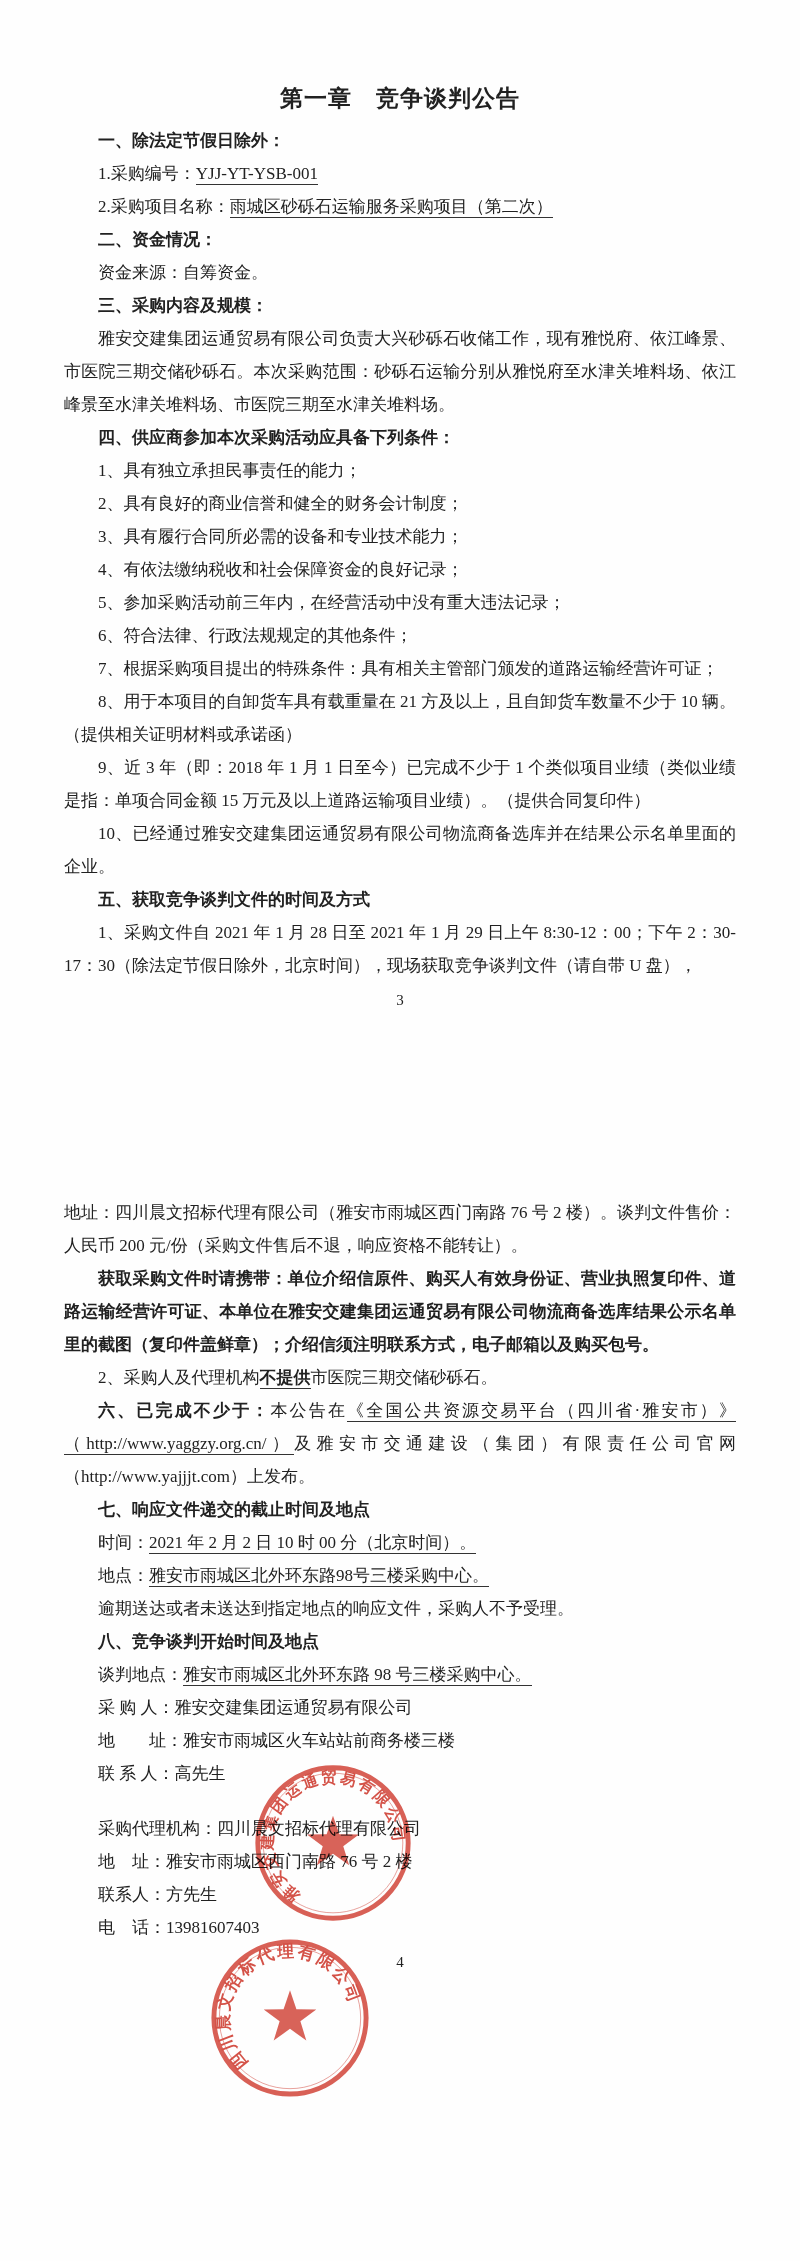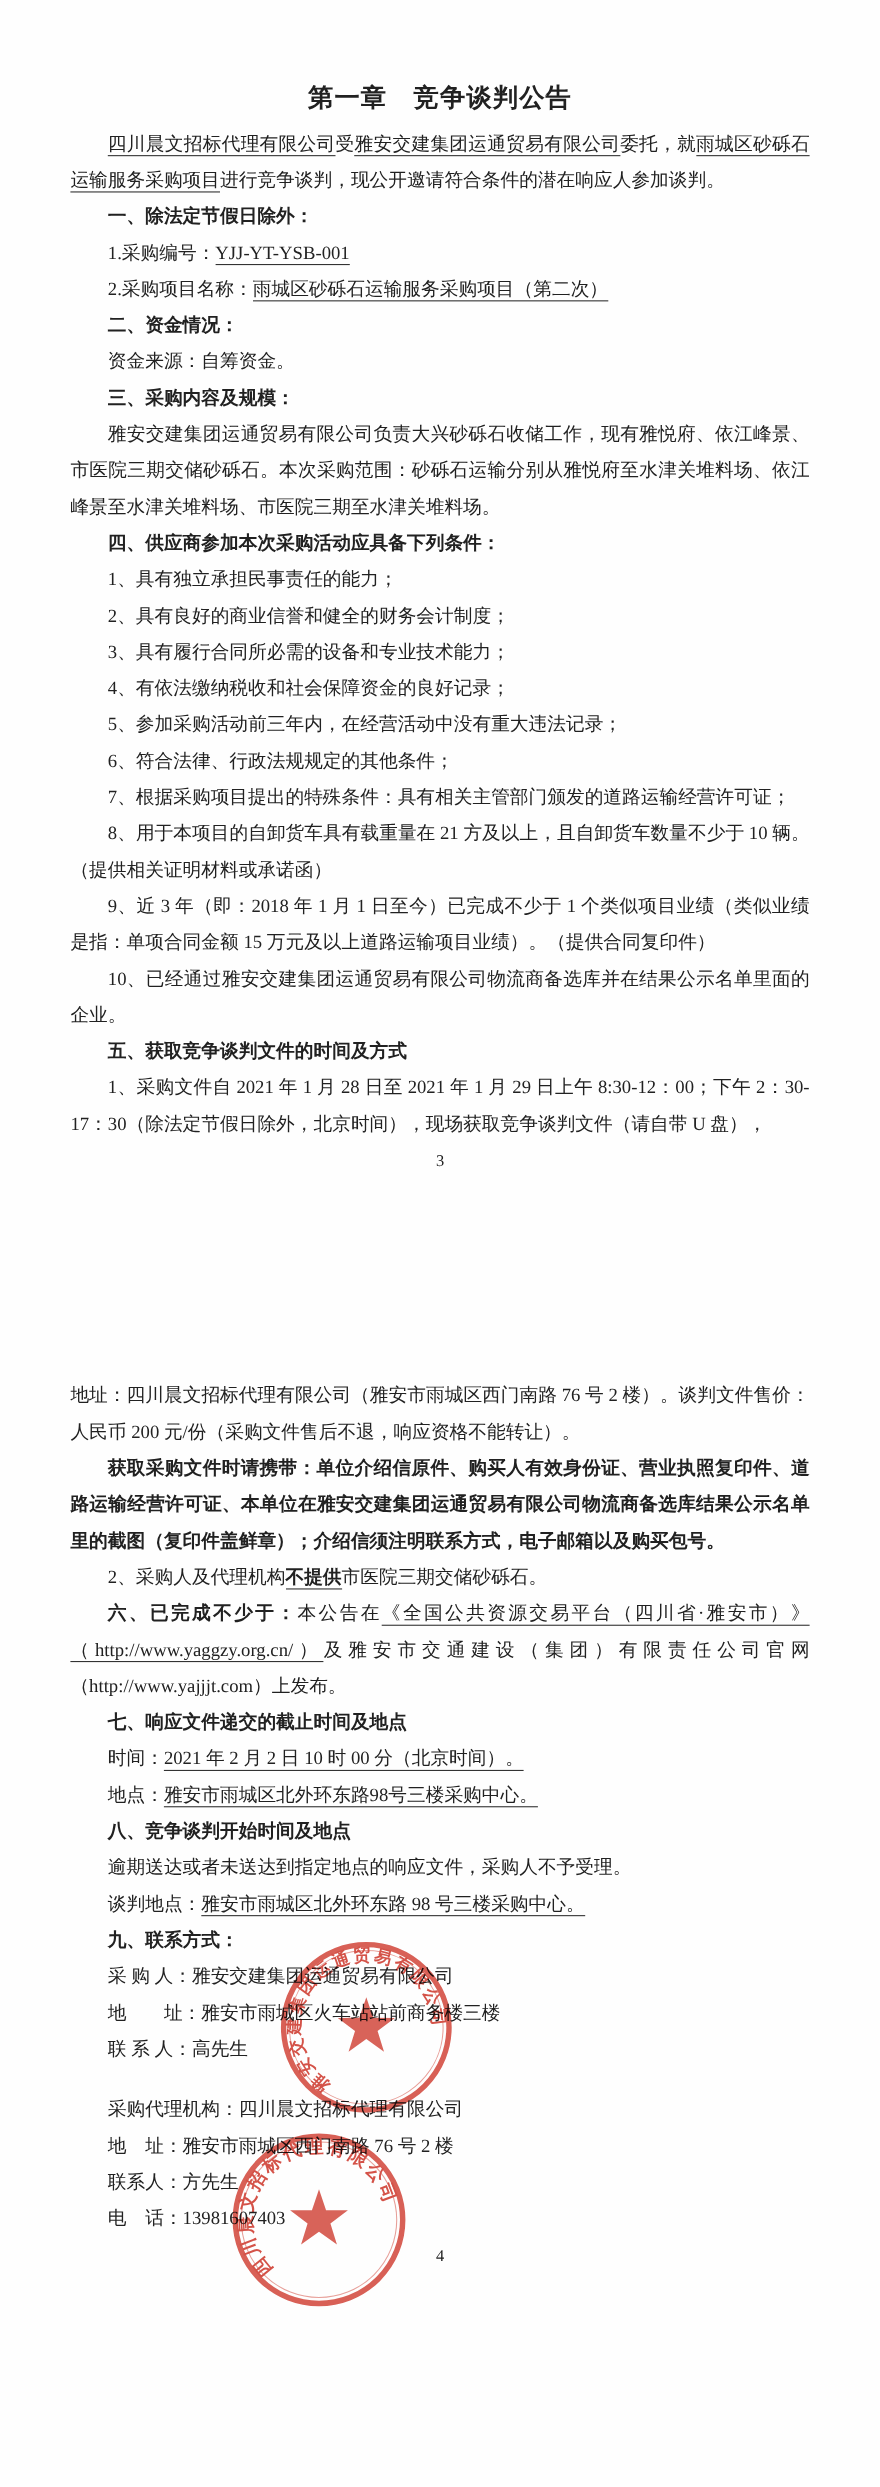--- a/index.html
+++ b/index.html
@@ -6,21 +6,21 @@
   .sheet{
     position:relative;
     width:800px;
     height:2261px;
     margin:0 auto;
     background:#fefefe;
     overflow:hidden;
     font-family:"Liberation Serif","DejaVu Serif",serif;
     color:#212121;
   }
-  .content{padding:0 64px;}
+  .content{padding:10px 64px;}
   .doc-title{
     padding-top:72px;
     text-align:center;
     font-size:23px;
     font-weight:bold;
     line-height:34px;
     margin-bottom:8px;
     letter-spacing:1px;
   }
   .block{
@@ -45,21 +45,20 @@
   }
 </style>
 </head>
 <body>
 
 <div class="sheet">
   <div class="content">
     <div class="doc-title">第一章　竞争谈判公告</div>
 
     <div>
-        <div class="block para indent"><span class="seg-u">四川晨文招标代理有限公司</span><span class="">受</span><span class="seg-u">雅安交建集团运通贸易有限公司</span><span class="">委托，就</span><span class="seg-u">雨城区砂砾石运输服务采购项目</span><span class="">进行竞争谈判，现公开邀请符合条件的潜在响应人参加谈判。</span></div>
         <div class="block heading indent"><span class="">一、除法定节假日除外：</span></div>
         <div class="block para indent"><span class="">1.采购编号：</span><span class="seg-u">YJJ-YT-YSB-001</span></div>
         <div class="block para indent"><span class="">2.采购项目名称：</span><span class="seg-u">雨城区砂砾石运输服务采购项目（第二次）</span></div>
         <div class="block heading indent"><span class="">二、资金情况：</span></div>
         <div class="block para indent"><span class="">资金来源：自筹资金。</span></div>
         <div class="block heading indent"><span class="">三、采购内容及规模：</span></div>
         <div class="block para indent"><span class="">雅安交建集团运通贸易有限公司负责大兴砂砾石收储工作，现有雅悦府、依江峰景、市医院三期交储砂砾石。本次采购范围：砂砾石运输分别从雅悦府至水津关堆料场、依江峰景至水津关堆料场、市医院三期至水津关堆料场。</span></div>
         <div class="block heading indent"><span class="">四、供应商参加本次采购活动应具备下列条件：</span></div>
         <div class="block para indent"><span class="">1、具有独立承担民事责任的能力；</span></div>
         <div class="block para indent"><span class="">2、具有良好的商业信誉和健全的财务会计制度；</span></div>
@@ -79,24 +78,23 @@
     <div class="page-gap"></div>
 
     <div>
         <div class="block para"><span class="">地址：四川晨文招标代理有限公司（雅安市雨城区西门南路 76 号 2 楼）。谈判文件售价：人民币 200 元/份（采购文件售后不退，响应资格不能转让）。</span></div>
         <div class="block para indent bold"><span class="">获取采购文件时请携带：单位介绍信原件、购买人有效身份证、营业执照复印件、道路运输经营许可证、本单位在雅安交建集团运通贸易有限公司物流商备选库结果公示名单里的截图（复印件盖鲜章）；介绍信须注明联系方式，电子邮箱以及购买包号。</span></div>
         <div class="block para indent"><span class="">2、采购人及代理机构</span><span class="seg-b seg-u">不提供</span><span class="">市医院三期交储砂砾石。</span></div>
         <div class="block para indent"><span class="seg-b ">六、已完成不少于：</span><span class="">本公告在</span><span class="seg-u">《全国公共资源交易平台（四川省·雅安市）》</span><span class="seg-u">（http://www.yaggzy.org.cn/）</span><span class="">及雅安市交通建设（集团）有限责任公司官网（http://www.yajjjt.com）上发布。</span></div>
         <div class="block heading indent"><span class="">七、响应文件递交的截止时间及地点</span></div>
         <div class="block para indent"><span class="">时间：</span><span class="seg-u">2021 年 2 月 2 日 10 时 00 分（北京时间）。</span></div>
         <div class="block para indent"><span class="">地点：</span><span class="seg-u">雅安市雨城区北外环东路98号三楼采购中心。</span></div>
+        <div class="block para indent"><span class="">逾期送达或者未送达到指定地点的响应文件，采购人不予受理。</span></div>
         <div class="block heading indent"><span class="">八、竞争谈判开始时间及地点</span></div>
-        <div class="block para indent"><span class="">逾期送达或者未送达到指定地点的响应文件，采购人不予受理。</span></div>
         <div class="block para indent"><span class="">谈判地点：</span><span class="seg-u">雅安市雨城区北外环东路 98 号三楼采购中心。</span></div>
-        <div class="block heading indent"><span class="">九、联系方式：</span></div>
         <div class="block para indent"><span class="">采 购 人：雅安交建集团运通贸易有限公司</span></div>
         <div class="block para indent"><span class="">地　　址：雅安市雨城区火车站站前商务楼三楼</span></div>
         <div class="block para indent"><span class="">联 系 人：高先生</span></div>
         <div class="block blank"></div>
         <div class="block para indent"><span class="">采购代理机构：四川晨文招标代理有限公司</span></div>
         <div class="block para indent"><span class="">地　址：雅安市雨城区西门南路 76 号 2 楼</span></div>
         <div class="block para indent"><span class="">联系人：方先生</span></div>
         <div class="block para indent"><span class="">电　话：13981607403</span></div>
       </div>
     <div class="block pagenum pagenum4">4</div>

